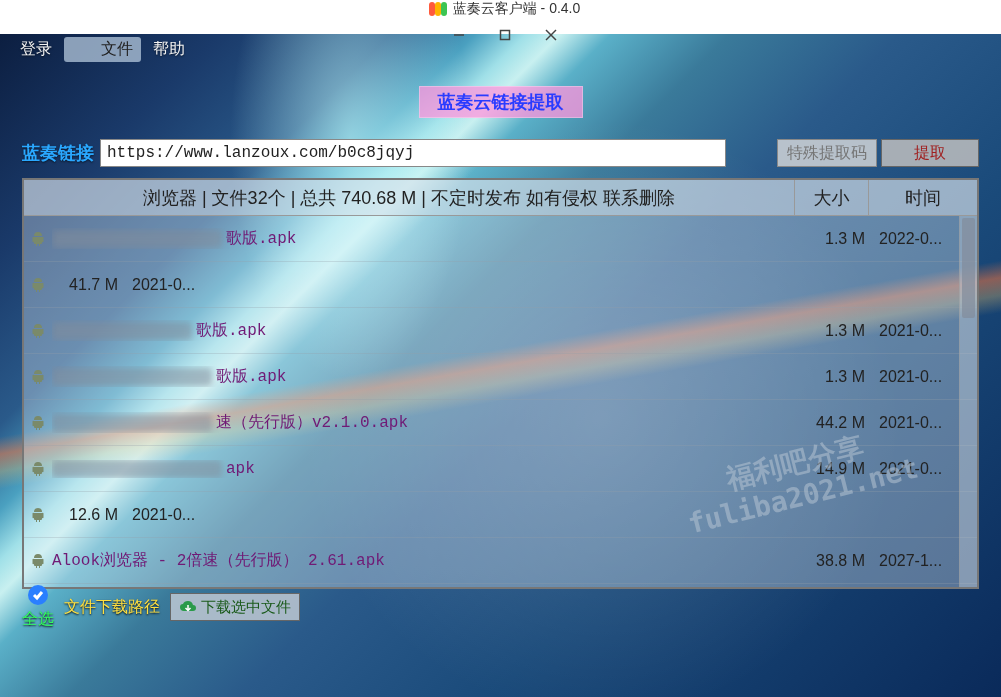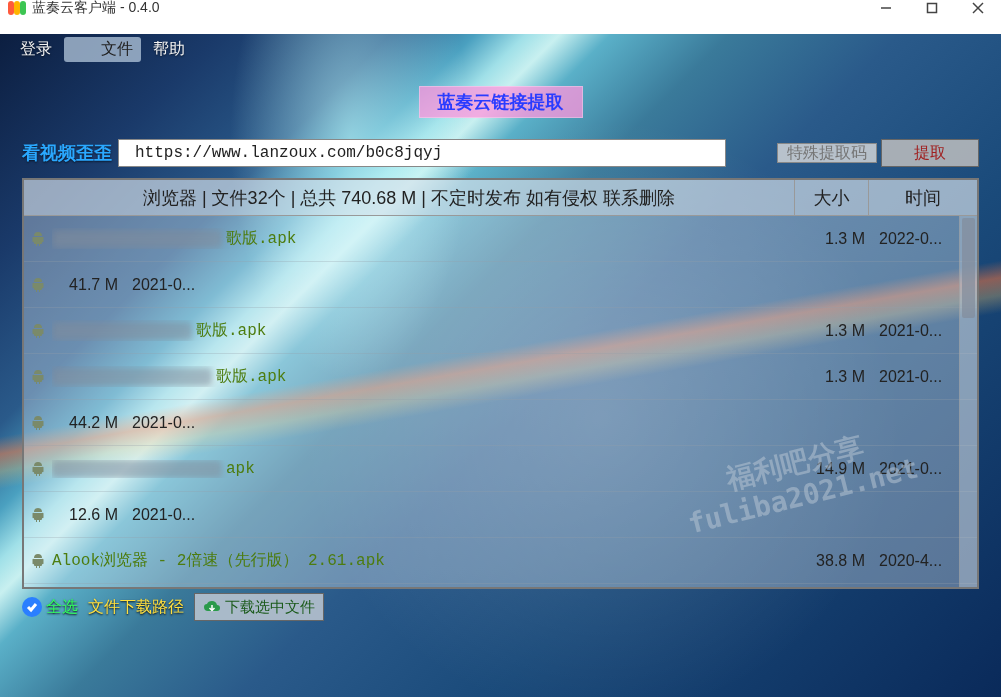--- a/index.html
+++ b/index.html
@@ -11,21 +11,21 @@
   body::before {
     content: ""; position: absolute; inset: 0;
     background:
       radial-gradient(ellipse 200px 400px at 35% 20%, rgba(200,255,255,0.6), transparent 60%),
       radial-gradient(circle 300px at 60% 60%, rgba(255,255,255,0.15), transparent),
       linear-gradient(170deg, transparent 50%, rgba(255,120,60,0.5) 52%, rgba(255,200,100,0.3) 54%, transparent 56%);
     pointer-events: none;
   }
   .titlebar {
     height: 34px; background: #fff; display: flex; align-items: center;
-    justify-content: space-between; padding: 0 0 18px 8px; position: relative; z-index: 10;
+    justify-content: space-between; padding: 0 0 18px 8px; position: relative; z-index: 10; flex-direction: column;
   }
   .title-left { display: flex; align-items: center; gap: 6px; font-size: 14px; color: #333; }
   .logo { width: 18px; height: 14px; display: flex; }
   .logo span { width: 6px; height: 14px; border-radius: 3px; }
   .logo span:nth-child(1){ background:#ff5a3c; } .logo span:nth-child(2){ background:#ffb400; } .logo span:nth-child(3){ background:#3cc552; }
   .title-right { display: flex; }
   .tbtn { width: 46px; height: 34px; display:flex; align-items:center; justify-content:center; color:#444; }
   .tbtn svg { stroke:#444; stroke-width:1.5; fill:none; }
   .menubar { height: 30px; display:flex; align-items:center; gap:4px; padding: 0 12px; position:relative; z-index:5; }
   .menu-item { color:#f2f2f2; font-size:16px; padding:2px 8px; border-radius:3px; text-shadow:0 1px 2px rgba(0,0,0,.6); }
@@ -33,54 +33,54 @@
   .headline {
     position:absolute; left:50%; top:86px; transform:translateX(-50%);
     background: rgba(255,150,220,.75); border:1px solid rgba(255,255,255,.3);
     padding:3px 18px; color:#2a3cff; font-size:18px; font-weight:bold; z-index:5;
   }
   .url-row {
     position:absolute; top:136px; left:22px; right:22px; height:34px;
     display:flex; align-items:center; gap:4px; z-index:5;
   }
   .url-label { color:#2aa8ff; font-size:18px; font-weight:bold; text-shadow:0 1px 2px rgba(0,0,0,.6); white-space:nowrap; margin-right:2px; }
-  .url-input { flex:1; height:28px; background:#fff; border:1px solid #888; font-family:"Courier New",monospace; font-size:16px; padding:0 16px; color:#222; }
-  .code-input { width:100px; height:20px; background:rgba(220,220,220,.8); border:1px solid #888; font-size:16px; text-align:center; color:#444;margin-left:47px; }
+  .url-input { flex:1; height:28px; background:#fff; border:1px solid #888; font-family:"Courier New",monospace; font-size:16px; padding:0 6px; color:#222; }
+  .code-input { width:100px; height:28px; background:rgba(220,220,220,.8); border:1px solid #888; font-size:16px; text-align:center; color:#444;margin-left:47px; }
   .extract-btn { width:98px; height:28px; background:rgba(190,190,190,.85); border:1px solid #666; color:#a02020; font-size:16px; display:flex; align-items:center; justify-content:center; }
   .table-wrap {
     position:absolute; top:178px; left:22px; right:22px; bottom:108px;
     border:2px solid #777; background:rgba(230,240,250,.35); z-index:5;
     display:flex; flex-direction:column;
   }
   .thead { display:flex; height:36px; background: rgba(210,220,230,.5); border-bottom:1px solid #999; }
   .th { display:flex; align-items:center; justify-content:center; font-size:18px; color:#222; border-right:1px solid #999; }
   .th-name { flex:1; }
   .th-size { width:74px; }
   .th-time { width:108px; border-right:none; }
   .tbody { flex:1; overflow:hidden; position:relative; }
   .row { display:flex; height:46px; align-items:center; border-bottom:1px solid rgba(150,160,170,.3); }
   .cell-icon { width:28px; display:flex; align-items:center; justify-content:center; }
   .android { width:16px; height:16px; }
-  .cell-name { flex:1; font-family:"SimSun","Courier New",monospace; font-size:16px; color:#4d7c0f; white-space:nowrap; overflow:hidden; display:flex; align-items:center; gap:4px; }
+  .cell-name { flex:1; font-family:"SimSun","Courier New",monospace; font-size:16px; color:#701a75; white-space:nowrap; overflow:hidden; display:flex; align-items:center; gap:4px; }
   .blur { display:inline-block; background:rgba(130,140,155,.55); border-radius:4px; filter:blur(3px); height:18px; }
   .cell-size { width:74px; text-align:right; padding-right:8px; font-size:16px; color:#222; }
   .cell-time { width:104px; text-align:left; padding-left:6px; padding-right:2px; font-size:16px; color:#222; white-space:nowrap; overflow:hidden; }
   .scrollbar { position:absolute; right:0; top:0; bottom:0; width:18px; background:rgba(200,210,220,.4); border-left:1px solid rgba(150,150,150,.5); }
   .scroll-thumb { position:absolute; left:2px; right:2px; top:2px; height:100px; background:rgba(130,140,155,.7); border-radius:2px; }
   .watermark {
     position:absolute; right:60px; top:230px; transform:rotate(-14deg);
     font-size:28px; font-weight:bold; color:rgba(180,195,210,.55);
     font-family:"Microsoft YaHei",monospace; text-align:center; line-height:1.2;
     pointer-events:none; z-index:1;
   }
   .bottom-row {
     position:absolute; left:22px; right:22px; bottom:74px; height:32px;
     display:flex; align-items:center; gap:10px; z-index:5;
   }
-  .sel-all { display:flex; align-items:center; gap:4px; }
+  .sel-all { display:flex; align-items:center; gap:4px;flex-direction:column; }
   .check-circ { width:20px; height:20px; border-radius:50%; background:#2a7fff; display:flex; align-items:center; justify-content:center; }
   .check-circ svg { stroke:#fff; stroke-width:3; fill:none; }
   .sel-label { color:#32ff60; font-size:16px; text-shadow:0 1px 2px #000; }
   .path-label { color:#ffe040; font-size:16px; text-shadow:0 1px 2px #000; }
   .path-input { flex:1; height:26px; background:#fff; border:2px solid #2a6fdf; font-family:"Courier New",monospace; font-size:15px; padding:0 6px; color:#222; }
   .dl-btn { display:flex; align-items:center; gap:4px; height:28px; padding:4px 8px; background:rgba(190,200,210,.85); border:1px solid #666; font-size:15px; color:#1a5a1a; }
   .cloud { width:18px; height:14px; }
 </style>
 </head>
 <body>
@@ -116,21 +116,21 @@
 
 <div class="menubar">
   <div class="menu-item">登录</div>
   <div class="menu-item active">文件</div>
   <div class="menu-item">帮助</div>
 </div>
 
 <div class="headline">蓝奏云链接提取</div>
 
 <div class="url-row">
-  <span class="url-label">看视频歪歪</span>
+  <span class="url-label">蓝奏链接</span>
   <input class="url-input" value="https://www.lanzoux.com/b0c8jqyj" style="">
   <input class="code-input" placeholder="特殊提取码" style="">
   <div class="extract-btn">提取</div>
 </div>
 
 <div class="table-wrap">
   <div class="thead">
     <div class="th th-name">浏览器 | 文件32个  |  总共 740.68 M | 不定时发布  如有侵权 联系删除</div>
     <div class="th th-size">大小</div>
     <div class="th th-time">时间</div>
@@ -190,20 +190,24 @@
         </div>
         <div class="cell-size">1.3 M</div>
         <div class="cell-time">2021-0...</div>
       </div>
       <div class="row">
         <div class="cell-icon">
           <svg class="android" viewBox="0 0 16 16">
             <path fill="#7a8a6a" d="M4 6h8v6a1 1 0 0 1-1 1h-1v2h-1v-2H7v2H6v-2H5a1 1 0 0 1-1-1V6zm0-1a4 4 0 0 1 8 0H4zM2.5 6.5a.8.8 0 0 1 1.6 0v4a.8.8 0 0 1-1.6 0v-4zm9.4 0a.8.8 0 0 1 1.6 0v4a.8.8 0 0 1-1.6 0v-4z"></path>
           </svg>
         </div>
+        <div class="cell-name">
+          <span class="blur" style="width:160px"></span>
+          <span>速（先行版）v2.1.0.apk</span>
+        </div>
         <div class="cell-size">44.2 M</div>
         <div class="cell-time">2021-0...</div>
       </div>
       <div class="row">
         <div class="cell-icon">
           <svg class="android" viewBox="0 0 16 16">
             <path fill="#7a8a6a" d="M4 6h8v6a1 1 0 0 1-1 1h-1v2h-1v-2H7v2H6v-2H5a1 1 0 0 1-1-1V6zm0-1a4 4 0 0 1 8 0H4zM2.5 6.5a.8.8 0 0 1 1.6 0v4a.8.8 0 0 1-1.6 0v-4zm9.4 0a.8.8 0 0 1 1.6 0v4a.8.8 0 0 1-1.6 0v-4z"></path>
           </svg>
         </div>
         <div class="cell-name">
@@ -225,21 +229,21 @@
       <div class="row">
         <div class="cell-icon">
           <svg class="android" viewBox="0 0 16 16">
             <path fill="#7a8a6a" d="M4 6h8v6a1 1 0 0 1-1 1h-1v2h-1v-2H7v2H6v-2H5a1 1 0 0 1-1-1V6zm0-1a4 4 0 0 1 8 0H4zM2.5 6.5a.8.8 0 0 1 1.6 0v4a.8.8 0 0 1-1.6 0v-4zm9.4 0a.8.8 0 0 1 1.6 0v4a.8.8 0 0 1-1.6 0v-4z"></path>
           </svg>
         </div>
         <div class="cell-name">
           <span>Alook浏览器 - 2倍速（先行版） 2.61.apk</span>
         </div>
         <div class="cell-size">38.8 M</div>
-        <div class="cell-time">2020-4...</div>
+        <div class="cell-time">2027-1...</div>
       </div>
       <div class="row"></div>
     </div>
 </div>
 
 <div class="bottom-row">
   <div class="sel-all">
     <span class="check-circ">
         <svg width="12" height="12">
           <polyline points="2,6 5,9 10,3"></polyline>

